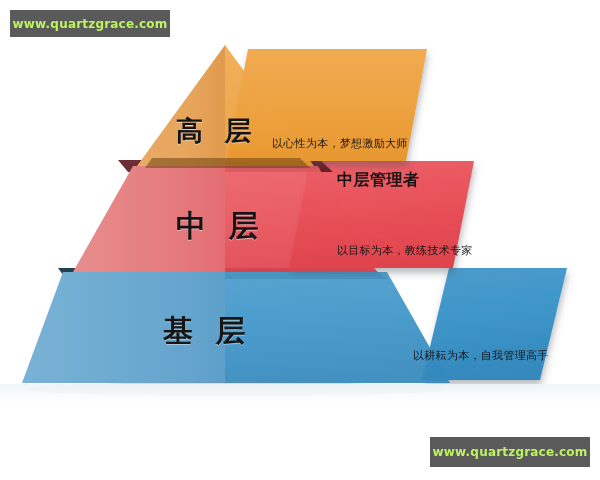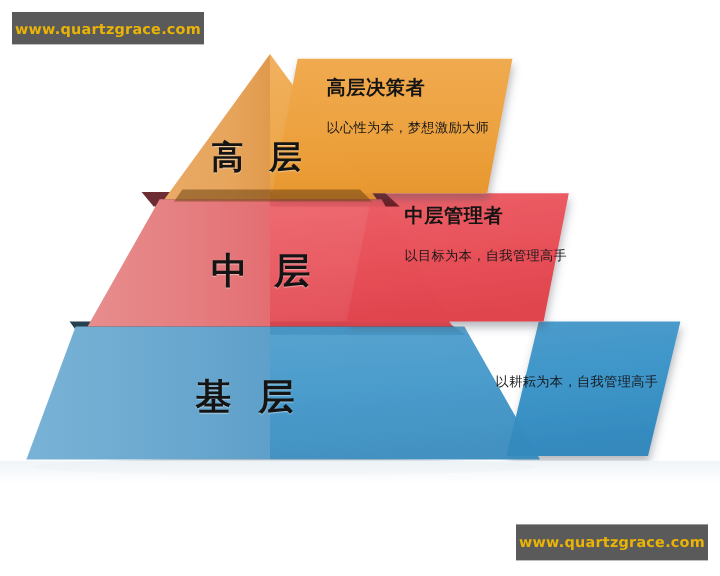--- a/index.html
+++ b/index.html
@@ -47,33 +47,34 @@
     white-space: nowrap;
     font-size: 16px;
     letter-spacing: 0.5px;
   }
   .callout-sub {
     position: absolute;
     color: #17171a;
     white-space: nowrap;
     font-size: 11px;
     letter-spacing: 0.3px;
+    margin-top: 37px;
   }
   #callout-title-top    { left: 272px; top: 63px; }
   #callout-sub-top      { left: 272px; top: 99px; }
   #callout-title-middle { left: 337px; top: 170px; text-align: center; }
   #callout-sub-middle   { left: 337px; top: 206px; }
   #callout-title-bottom { left: 425px; top: 280px; }
   #callout-sub-bottom   { left: 413px; top: 311px; font-family: Liberation Serif, serif; }
 
   
   .watermark {
     position: absolute;
     background: #5a5a5a;
-    color: #eab308;
+    color: #bef264;
     font-size: 12px;
     font-weight: bold;
     letter-spacing: 0.2px;
     display: flex;
     align-items: center;
     justify-content: center;
   }
   #watermark-top {
     left: 10px;
     top: 10px;
@@ -184,25 +185,24 @@
 
     <rect x="0" y="384" width="600" height="20" fill="url(#gradFloor)" opacity="0.9"></rect>
   </svg>
 
   <div class="tier-label" id="tier-label-middle">中 层</div>
 
   <div class="tier-label" id="tier-label-top">高 层</div>
 
   <div class="tier-label" id="tier-label-bottom">基 层</div>
 
-  <div class="callout-title" id="callout-title-top">高层决策者</div>
   <div class="callout-sub" id="callout-sub-top">以心性为本，梦想激励大师</div>
 
   <div class="callout-title" id="callout-title-middle">中层管理者</div>
-  <div class="callout-sub" id="callout-sub-middle">以目标为本，自我管理高手</div>
+  <div class="callout-sub" id="callout-sub-middle">以目标为本，教练技术专家</div>
 
   <div class="callout-sub" id="callout-sub-bottom">以耕耘为本，自我管理高手</div>
 
   <div class="watermark" id="watermark-top">www.quartzgrace.com</div>
 
   <div class="watermark" id="watermark-bottom">www.quartzgrace.com</div>
 
 </div>
 
 </body></html>

